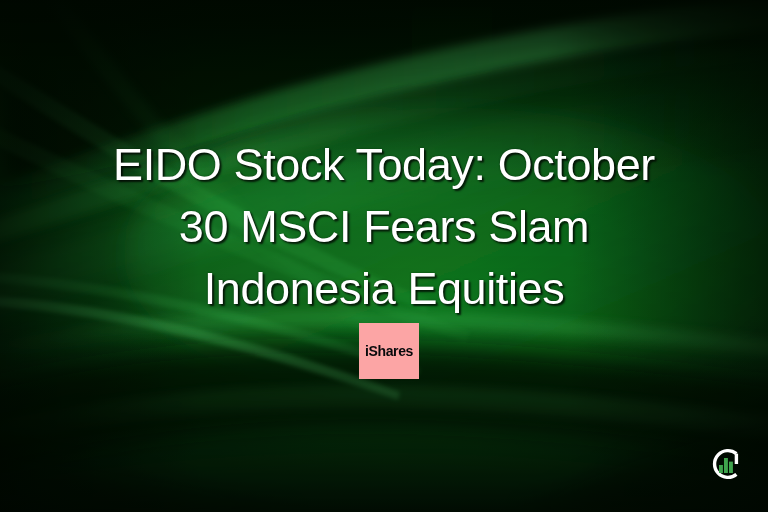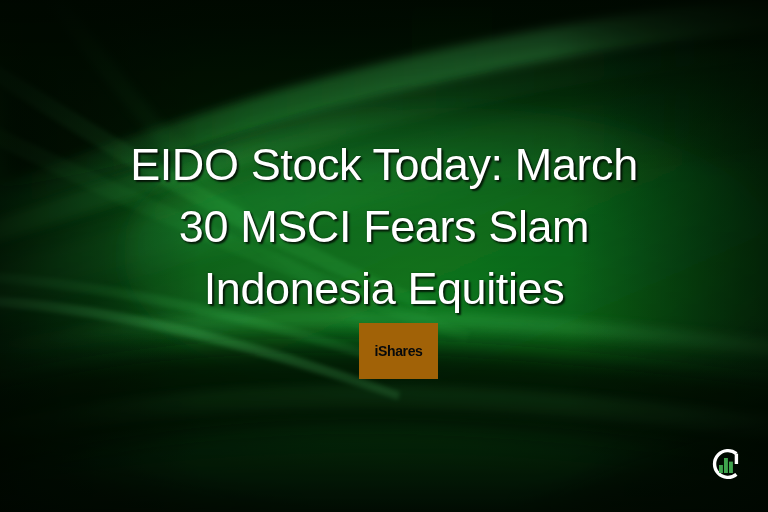--- a/index.html
+++ b/index.html
@@ -67,23 +67,23 @@
     letter-spacing: -0.4px;
     text-shadow: 2px 2px 2px rgba(0,0,0,0.75), 0 0 2px rgba(0,0,0,0.45);
     white-space: pre-line;
   }
 
   
   #brand-tile {
     position: absolute;
     left: 359px;
     top: 323px;
-    width: 79px;
+    width: 60px;
     height: 56px;
-    background: #a16207;
+    background: #fca5a5;
     display: flex;
     align-items: center;
     justify-content: center;
   }
   #brand-tile-text {
     color: #07090b;
     font-size: 14px;
     font-weight: 700;
     letter-spacing: -0.35px;
     line-height: 1;
@@ -181,21 +181,21 @@
         <path d="M520,512 C620,460 700,436 820,418 L820,512 Z" fill="#010a02" opacity="0.55" filter="url(#blurB)"></path>
 
         <path d="M-40,512 L-40,452 C90,468 210,490 300,512 Z" fill="#010a02" opacity="0.45" filter="url(#blurB)"></path>
       </svg>
     </div>
 
     <div id="bg-vignette"></div>
     <div id="bg-grain"></div>
   </div>
 
-  <h1 id="headline">EIDO Stock Today: March
+  <h1 id="headline">EIDO Stock Today: October
 30 MSCI Fears Slam
 Indonesia Equities</h1>
 
   <div id="brand-tile">
     <span id="brand-tile-text">iShares</span>
   </div>
 
   <div id="logo">
     <svg id="logo-mark" viewBox="0 0 40 40" aria-hidden="true">
 

